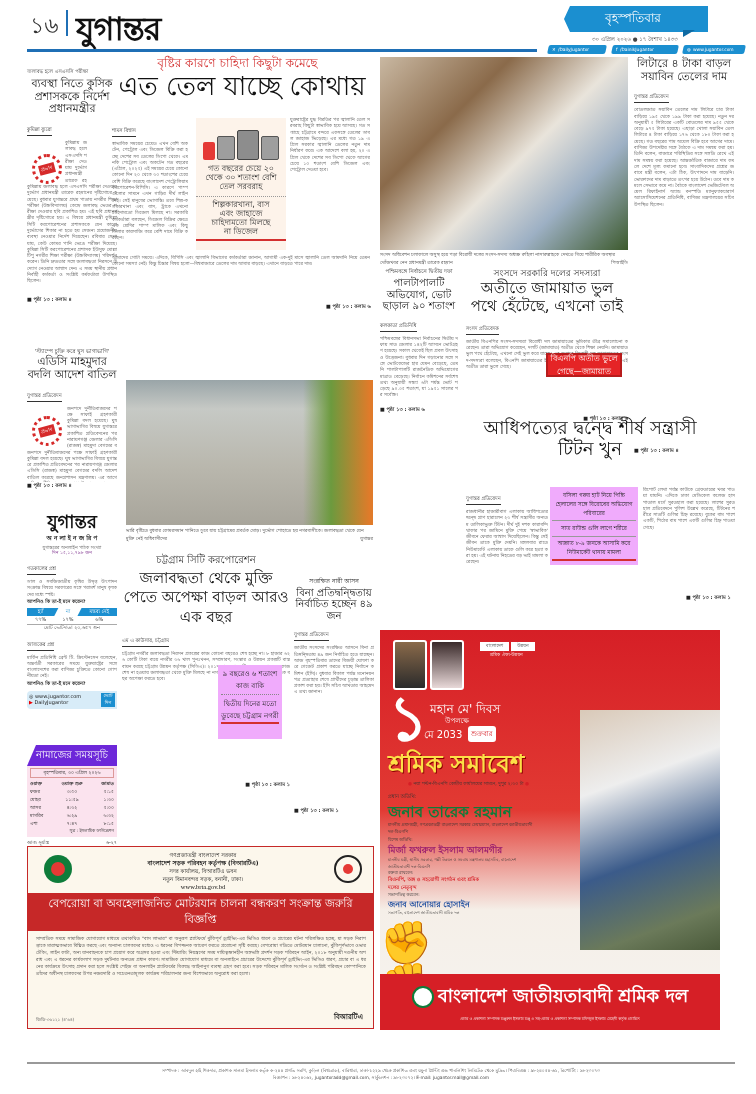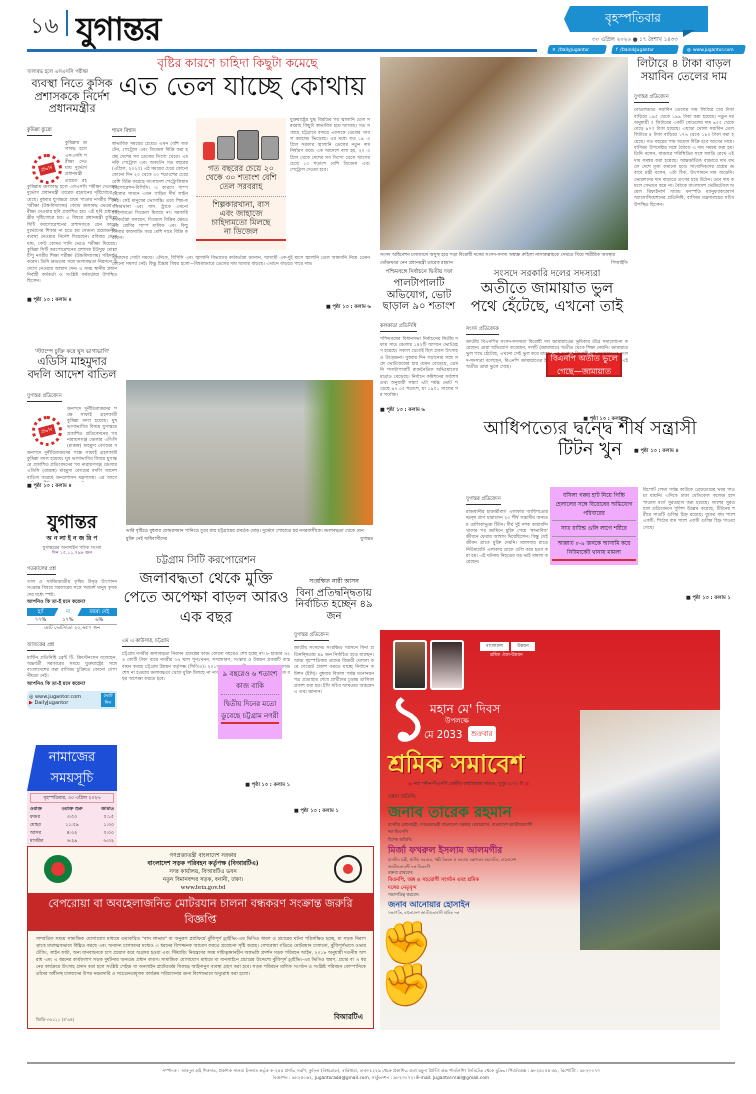--- a/index.html
+++ b/index.html
@@ -102,21 +102,21 @@
   <div style="display:flex;background:#d8ecf8;margin-top:3px;padding:2px;border-radius:4px 0 0 4px">
     <div style="flex:1;font-size:5px">
       <div>◎ <span>www.jugantor.com</span></div>
       <div><span style="color:#e00">▶</span> <span>DailyJugantor</span></div>
     </div>
     <div style="width:14px;background:#1b8fd0;color:#fff;font-size:4.5px;text-align:center">ভোট দিন</div>
   </div>
 </div>
 
 <div class="abs" style="left:27px;top:745px;width:90px">
-  <div style="background:#1d4ed8;color:#fff;font-size:13px;text-align:center;padding:2px 0;clip-path:polygon(10% 0,100% 0,100% 100%,0 100%,5% 50%)">নামাজের সময়সূচি</div>
+  <div style="background:#6d28d9;color:#fff;font-size:10px;text-align:center;padding:2px 0;clip-path:polygon(10% 0,100% 0,100% 100%,0 100%,5% 50%)">নামাজের সময়সূচি</div>
   <div style="background:#fbe3ee;padding:2px 3px;font-size:4.6px">
     <div style="text-align:center;border:1px solid #d99;margin-bottom:2px">বৃহস্পতিবার, ৩০ এপ্রিল ২০২৬</div>
     <div style="display:flex;font-weight:bold">
       <span style="flex:1">ওয়াক্ত</span>
       <span style="flex:1;text-align:center">ওয়াক্ত শুরু</span>
       <span style="flex:1;text-align:right">জামাত</span>
     </div>
     <div id="prayer-rows">
         <div style="display: flex;">
           <span style="flex: 1 1 0%; text-align: left;">ফজর</span>
@@ -272,20 +272,27 @@
   <div class="abs" style="left:8px;top:192px;width:150px;font-size:4.2px;color:#333">মাননীয় প্রধানমন্ত্রী, গণপ্রজাতন্ত্রী বাংলাদেশ সরকার চেয়ারম্যান, বাংলাদেশ জাতীয়তাবাদী দল-বিএনপি</div>
   <div class="abs" style="left:8px;top:207px;font-size:4.2px;color:#333">বিশেষ অতিথি:</div>
   <div class="abs" style="left:8px;top:213px;font-size:9px;color:#9b1f6e;font-weight:bold">মির্জা ফখরুল ইসলাম আলমগীর</div>
   <div class="abs" style="left:8px;top:227px;width:150px;font-size:4px;color:#333">মাননীয় মন্ত্রী, স্থানীয় সরকার, পল্লী উন্নয়ন ও সমবায় মন্ত্রণালয় মহাসচিব, বাংলাদেশ জাতীয়তাবাদী দল-বিএনপি</div>
   <div class="abs" style="left:8px;top:240px;font-size:4.2px;color:#333">বক্তব্য রাখবেন:</div>
   <div class="abs" style="left:8px;top:246px;width:95px;font-size:5px;color:#d61f26;font-weight:bold">বিএনপি, অঙ্গ ও সহযোগী সংগঠন এবং শ্রমিক দলের নেতৃবৃন্দ</div>
   <div class="abs" style="left:8px;top:262px;font-size:4.2px;color:#333">সভাপতিত্ব করবেন:</div>
   <div class="abs" style="left:8px;top:268px;font-size:8px;color:#1f4fa0;font-weight:bold">জনাব আনোয়ার হোসাইন</div>
   <div class="abs" style="left:8px;top:280px;font-size:4px;color:#333">সভাপতি, বাংলাদেশ জাতীয়তাবাদী শ্রমিক দল</div>
   <div class="abs" style="left:0;top:292px;width:100px;height:48px;font-size:42px;color:#d61f26;line-height:1">✊✊</div>
+  <div class="abs" style="left:0;top:344px;width:340px;height:56px;background:#d61f26;display:flex;flex-direction:column;align-items:center;justify-content:center">
+    <div style="display:flex;align-items:center;gap:4px">
+      <span style="width:22px;height:22px;border-radius:50%;background:#fff;border:2px solid #0e7c3a;display:inline-block"></span>
+      <span style="font-size:18px;color:#fff;font-weight:bold">বাংলাদেশ জাতীয়তাবাদী শ্রমিক দল</span>
+    </div>
+    <div style="font-size:3.8px;color:#fff;margin-top:3px">প্রচার ও প্রকাশনা সম্পাদক মঞ্জুরুল ইসলাম মঞ্জু ও সহ-প্রচার ও প্রকাশনা সম্পাদক মফিজুল ইসলাম মেহেদী কর্তৃক প্রচারিত</div>
+  </div>
 </div>
 
 <div class="abs" style="left:27px;top:846px;width:347px;height:183px;border:1px solid #c62828;background:#fcf7ec">
   <div class="abs" style="left:16px;top:8px;width:28px;height:28px;border-radius:50%;background:#0e7c3a;display:flex;align-items:center;justify-content:center">
       <span style="width:14px;height:14px;border-radius:50%;background:#e53935;display:block"></span>
     </div>
   <div class="abs" style="left:306px;top:8px;width:28px;height:28px;border-radius:50%;border:2px solid #222;display:flex;align-items:center;justify-content:center">
       <span style="width:10px;height:10px;border-radius:50%;background:#e53935;display:block"></span>
     </div>
   <div class="abs hl" style="left:60px;top:4px;width:230px;font-size:5.5px;line-height:8px">

